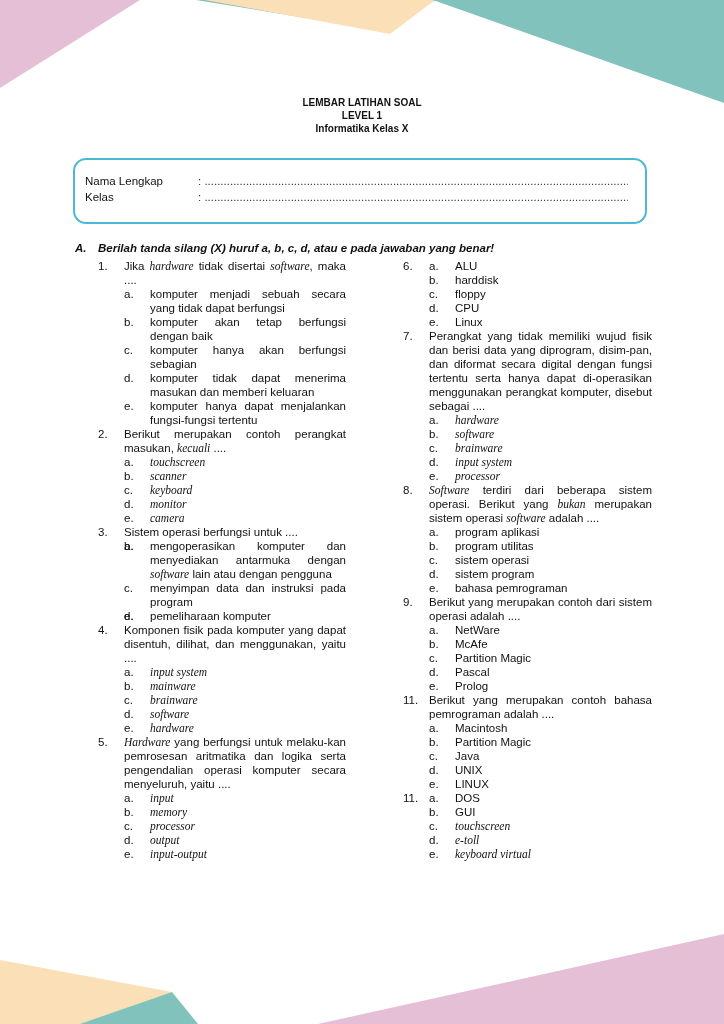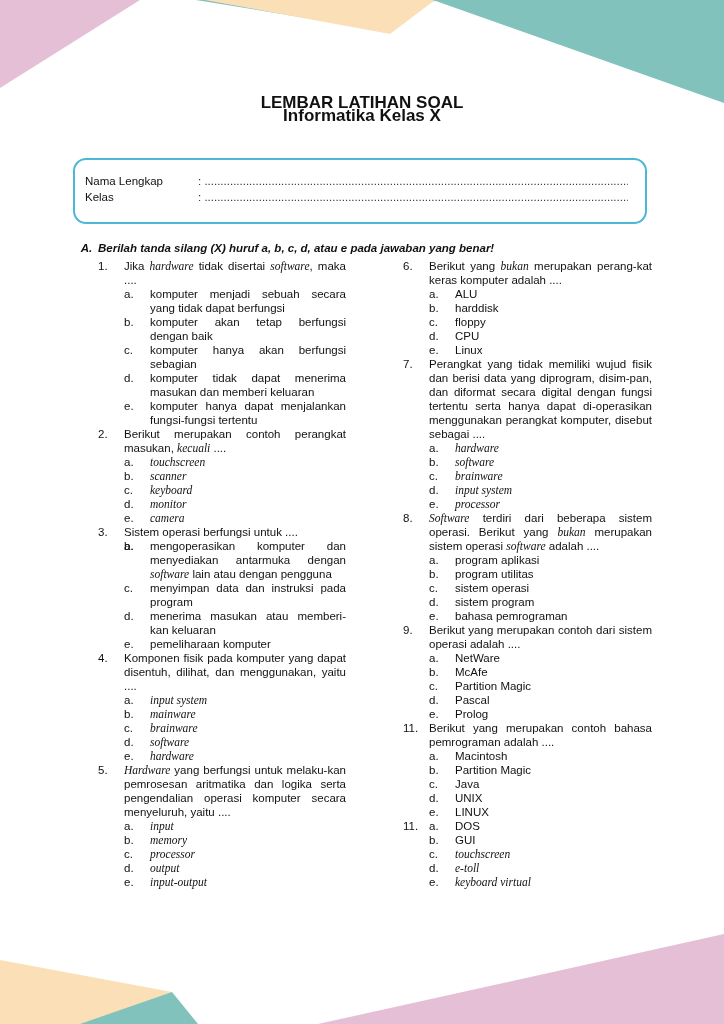--- a/index.html
+++ b/index.html
@@ -4,32 +4,32 @@
 <style>
   html, body { margin: 0; padding: 0; }
   body {
     width: 724px; height: 1024px; position: relative; overflow: hidden;
     background: #ffffff; color: #111;
     font-family: "Liberation Sans", sans-serif;
   }
   .deco { position: absolute; left: 0; top: 0; width: 724px; height: 1024px; pointer-events: none; }
   .header {
     position: absolute; left: 0; top: 96px; width: 724px; text-align: center;
-    font-weight: bold; font-size: 17px; line-height: 13px;
+    font-weight: bold; font-size: 10px; line-height: 13px;
   }
   .idbox {
     position: absolute; left: 73px; top: 158px; width: 574px; height: 66px;
     border: 2.5px solid #4db8d6; border-radius: 13px; box-sizing: border-box;
   }
   .idrow { position: absolute; left: 10px; font-size: 11.5px; line-height: 14px; white-space: nowrap; }
   .idrow .lbl { display: inline-block; width: 113px; }
   .idrow .dots { display: inline-block; width: 430px; overflow: hidden; vertical-align: bottom; letter-spacing: 0; color:#333; }
   .section {
     position: absolute; left: 75px; top: 241px; font-size: 11.5px; font-weight: bold; font-style: italic;
-    line-height: 14px; white-space: nowrap; text-align: center;
+    line-height: 14px; white-space: nowrap;
   }
   .section .sl { display: inline-block; width: 23px; }
   .col { position: absolute; top: 259px; font-size: 11.5px; line-height: 14px; }
   .col.left { left: 98px; width: 248px; }
   .col.right { left: 403px; width: 249px; }
   .q { position: relative; padding-left: 26px; }
   .q .qn { position: absolute; left: 0; top: 0; }
   .q .qt { text-align: justify; text-align-last: left; }
   .opt { position: relative; padding-left: 26px; }
   .opt .ol { position: absolute; left: 0; top: 0; }
@@ -51,20 +51,21 @@
 
   <polygon points="0,960 172,992 120,1024 0,1024" fill="#fbdfb6"></polygon>
 
   <polygon points="172,992 198,1024 80,1024" fill="#82c2bd"></polygon>
 
   <polygon points="318,1024 724,934 724,1024" fill="#e5bfd6"></polygon>
 </svg>
 
 <div class="header">
   <div>LEMBAR LATIHAN SOAL</div>
+  <div>LEVEL 1</div>
   <div>Informatika Kelas X</div>
 </div>
 
 <div class="idbox">
   <div class="idrow" style="top:14px;">
     <span class="lbl">Nama Lengkap</span><span class="dots">: ...........................................................................................................................................</span>
   </div>
   <div class="idrow" style="top:30px;">
     <span class="lbl">Kelas</span><span class="dots">: ...........................................................................................................................................</span>
   </div>
@@ -133,21 +134,20 @@
     <div class="opt" style="margin-left: 26px; padding-left: 26px;">
       <span class="ol">b.</span>
       <div class="ot"><span>mengoperasikan komputer dan menyediakan antarmuka dengan </span><span class="it">software</span><span> lain atau dengan pengguna</span></div>
     </div>
     <div class="opt" style="margin-left: 26px; padding-left: 26px;">
       <span class="ol">c.</span>
       <div class="ot"><span>menyimpan data dan instruksi pada program</span></div>
     </div>
     <div class="opt" style="margin-left: 26px; padding-left: 26px;">
       <span class="ol">d.</span>
-      <div class="ot"><span>menerima masukan atau memberi-kan keluaran</span></div>
     </div>
     <div class="opt" style="margin-left: 26px; padding-left: 26px;">
       <span class="ol">e.</span>
       <div class="ot"><span>pemeliharaan komputer</span></div>
     </div>
     <div class="q">
       <span class="qn">4.</span>
       <div class="qt"><span>Komponen fisik pada komputer yang dapat disentuh, dilihat, dan menggunakan, yaitu ....</span></div>
     </div>
     <div class="opt" style="margin-left: 26px; padding-left: 26px;">
@@ -191,21 +191,20 @@
       <div class="ot"><span class="it">output</span></div>
     </div>
     <div class="opt" style="margin-left: 26px; padding-left: 26px;">
       <span class="ol">e.</span>
       <div class="ot"><span class="it">input-output</span></div>
     </div>
   </div>
 <div class="col right" id="col-right">
     <div class="q">
       <span class="qn">6.</span>
-      <div class="qt"><span>Berikut yang </span><span class="it">bukan</span><span> merupakan perang-kat keras komputer adalah ....</span></div>
     </div>
     <div class="opt" style="margin-left: 26px; padding-left: 26px;">
       <span class="ol">a.</span>
       <div class="ot"><span>ALU</span></div>
     </div>
     <div class="opt" style="margin-left: 26px; padding-left: 26px;">
       <span class="ol">b.</span>
       <div class="ot"><span>harddisk</span></div>
     </div>
     <div class="opt" style="margin-left: 26px; padding-left: 26px;">

